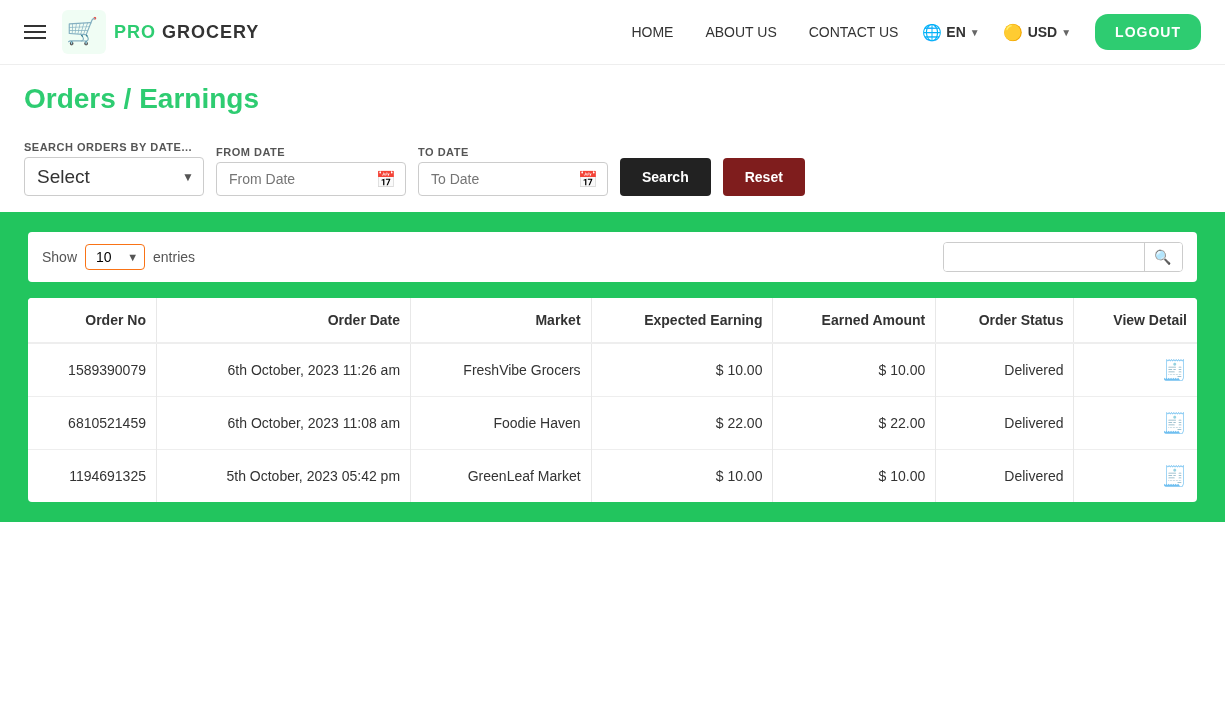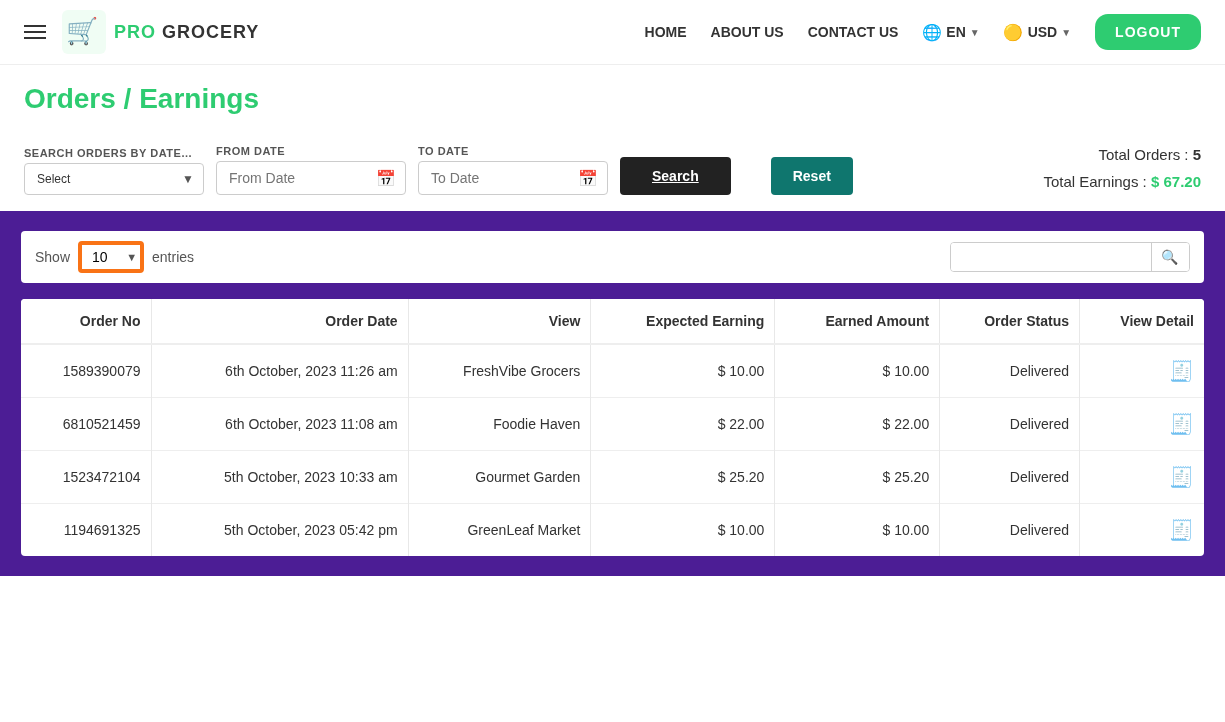--- a/index.html
+++ b/index.html
@@ -16,21 +16,21 @@
       background: #fff;
     }
     .header-left { display: flex; align-items: center; gap: 16px; }
     .hamburger { display: flex; flex-direction: column; gap: 4px; cursor: pointer; }
     .hamburger span { display: block; width: 22px; height: 2px; background: #333; }
     .logo-wrap { display: flex; align-items: center; gap: 8px; }
     .logo-icon { width: 44px; height: 44px; }
     .logo-text { font-size: 18px; font-weight: 700; color: #333; letter-spacing: 1px; }
     .logo-text span { color: #2ecc71; }
     .header-nav { display: flex; align-items: center; gap: 24px; }
-    .nav-link { font-size: 14px; font-weight: 700; color: #333; text-decoration: none; cursor: pointer; }
+    .nav-link { font-size: 14px; font-weight: 400; color: #333; text-decoration: none; cursor: pointer; margin-left: 8px; }
     .lang-selector, .currency-selector {
       display: flex; align-items: center; gap: 4px; cursor: pointer; font-size: 14px; font-weight: 600;
     }
     .flag { font-size: 16px; }
     .chevron { font-size: 10px; color: #666; }
     .logout-btn {
       background: #2ecc71; color: #fff; border: none; border-radius: 13px;
       padding: 10px 20px; font-size: 14px; font-weight: 700; cursor: pointer; letter-spacing: 1px;
     }
 
@@ -51,79 +51,77 @@
     }
     .filter-group { display: flex; flex-direction: column; gap: 4px; }
     .filter-label { font-size: 11px; font-weight: 700; color: #555; text-transform: uppercase; letter-spacing: 0.5px; }
     .select-wrap { position: relative; display: inline-block; }
     .filter-select {
       appearance: none;
       background: #fff;
       border: 1px solid #ccc;
       border-radius: 4px;
       padding: 8px 32px 8px 12px;
-      font-size: 12px;
+      font-size: 19px;
       width: 180px;
       cursor: pointer;
       color: #333;
     }
     .select-arrow {
       position: absolute; right: 10px; top: 50%; transform: translateY(-50%);
       pointer-events: none; font-size: 12px; color: #555;
     }
     .date-input-wrap { position: relative; }
     .date-input {
       border: 1px solid #ccc; border-radius: 4px; padding: 8px 36px 8px 12px;
       font-size: 14px; width: 190px; color: #999; cursor: pointer;
       outline: none;
     }
     .date-icon {
       position: absolute; right: 10px; top: 50%; transform: translateY(-50%);
       font-size: 16px; color: #555; pointer-events: none;
     }
     .search-btn {
       background: #222; color: #fff; border: none; border-radius: 4px;
-      padding: 9px 32px; font-size: 14px; font-weight: 600; cursor: pointer;
-      height: 38px;
-      text-decoration: underline;
-    }
-    .reset-btn {
-      background: #0f766e; color: #fff; border: none; border-radius: 4px;
       padding: 9px 22px; font-size: 14px; font-weight: 600; cursor: pointer;
       height: 38px;
-      margin-left: 28px;
+    }
+    .reset-btn {
+      background: #7f1d1d; color: #fff; border: none; border-radius: 4px;
+      padding: 9px 22px; font-size: 14px; font-weight: 600; cursor: pointer;
+      height: 38px;
     }
     .totals-wrap {
       margin-left: auto;
       text-align: right;
       line-height: 1.8;
     }
     .totals-wrap .total-line { font-size: 15px; color: #333; }
     .totals-wrap .total-val { font-weight: 700; color: #333; }
     .totals-wrap .earnings-val { font-weight: 700; color: #2ecc71; }
 
     
     .table-section {
-      background: #4c1d95;
-      padding: 20px 21px;
+      background: #22c55e;
+      padding: 20px 28px;
       margin: 0;
     }
     .table-controls {
       display: flex;
       align-items: center;
       justify-content: space-between;
       margin-bottom: 16px;
       background: #fff;
       padding: 10px 14px;
       border-radius: 4px;
     }
     .show-entries { display: flex; align-items: center; gap: 8px; font-size: 14px; color: #555; }
     .entries-select-wrap { position: relative; }
     .entries-select {
-      appearance: none; border: 4px solid #f97316; border-radius: 4px;
+      appearance: none; border: 1px solid #f97316; border-radius: 4px;
       padding: 4px 24px 4px 10px; font-size: 14px; cursor: pointer; background: #fff;
     }
     .entries-arrow {
       position: absolute; right: 7px; top: 50%; transform: translateY(-50%);
       font-size: 11px; color: #555; pointer-events: none;
     }
     .table-search-wrap { display: flex; align-items: center; border: 1px solid #ccc; border-radius: 4px; overflow: hidden; }
     .table-search-input {
       border: none; padding: 6px 12px; font-size: 14px; outline: none; width: 200px;
     }
@@ -222,30 +220,20 @@
     <label class="filter-label">TO DATE</label>
     <div class="date-input-wrap">
       <input class="date-input" type="text" placeholder="To Date" style="">
       <span class="date-icon">📅</span>
     </div>
   </div>
 
   <button class="search-btn">Search</button>
   <button class="reset-btn">Reset</button>
 
-  <div class="totals-wrap">
-    <div class="total-line">
-      <span>Total Orders :</span>
-      <span class="total-val"> </span><span class="total-val">5</span>
-    </div>
-    <div class="total-line">
-      <span>Total Earnings :</span>
-      <span class="earnings-val"> </span><span class="earnings-val">$ 67.20</span>
-    </div>
-  </div>
 </div>
 
 <div class="table-section">
   <div class="table-controls">
     <div class="show-entries">
       <span>Show</span>
       <div class="entries-select-wrap">
         <select class="entries-select">
           <option>10</option>
           <option>25</option>
@@ -260,21 +248,21 @@
       <input class="table-search-input" type="text" placeholder="" style="">
       <span class="table-search-icon">🔍</span>
     </div>
   </div>
 
   <table class="data-table">
     <thead>
       <tr>
         <th>Order No</th>
         <th>Order Date</th>
-        <th>View</th>
+        <th>Market</th>
         <th>Expected Earning</th>
         <th>Earned Amount</th>
         <th>Order Status</th>
         <th>View Detail</th>
       </tr>
     </thead>
     <tbody id="table-body">
     <tr>
       <td>1589390079</td>
       <td>6th October, 2023 11:26 am</td>
@@ -287,29 +275,20 @@
         <tr>
       <td>6810521459</td>
       <td>6th October, 2023 11:08 am</td>
       <td>Foodie Haven</td>
       <td>$ 22.00</td>
       <td>$ 22.00</td>
       <td>Delivered</td>
       <td><span class="view-detail-icon">🧾</span></td>
     </tr>
         <tr>
-      <td>1523472104</td>
-      <td>5th October, 2023 10:33 am</td>
-      <td>Gourmet Garden</td>
-      <td>$ 25.20</td>
-      <td>$ 25.20</td>
-      <td>Delivered</td>
-      <td><span class="view-detail-icon">🧾</span></td>
-    </tr>
-        <tr>
       <td>1194691325</td>
       <td>5th October, 2023 05:42 pm</td>
       <td>GreenLeaf Market</td>
       <td>$ 10.00</td>
       <td>$ 10.00</td>
       <td>Delivered</td>
       <td><span class="view-detail-icon">🧾</span></td>
     </tr>
       </tbody>
   </table>

